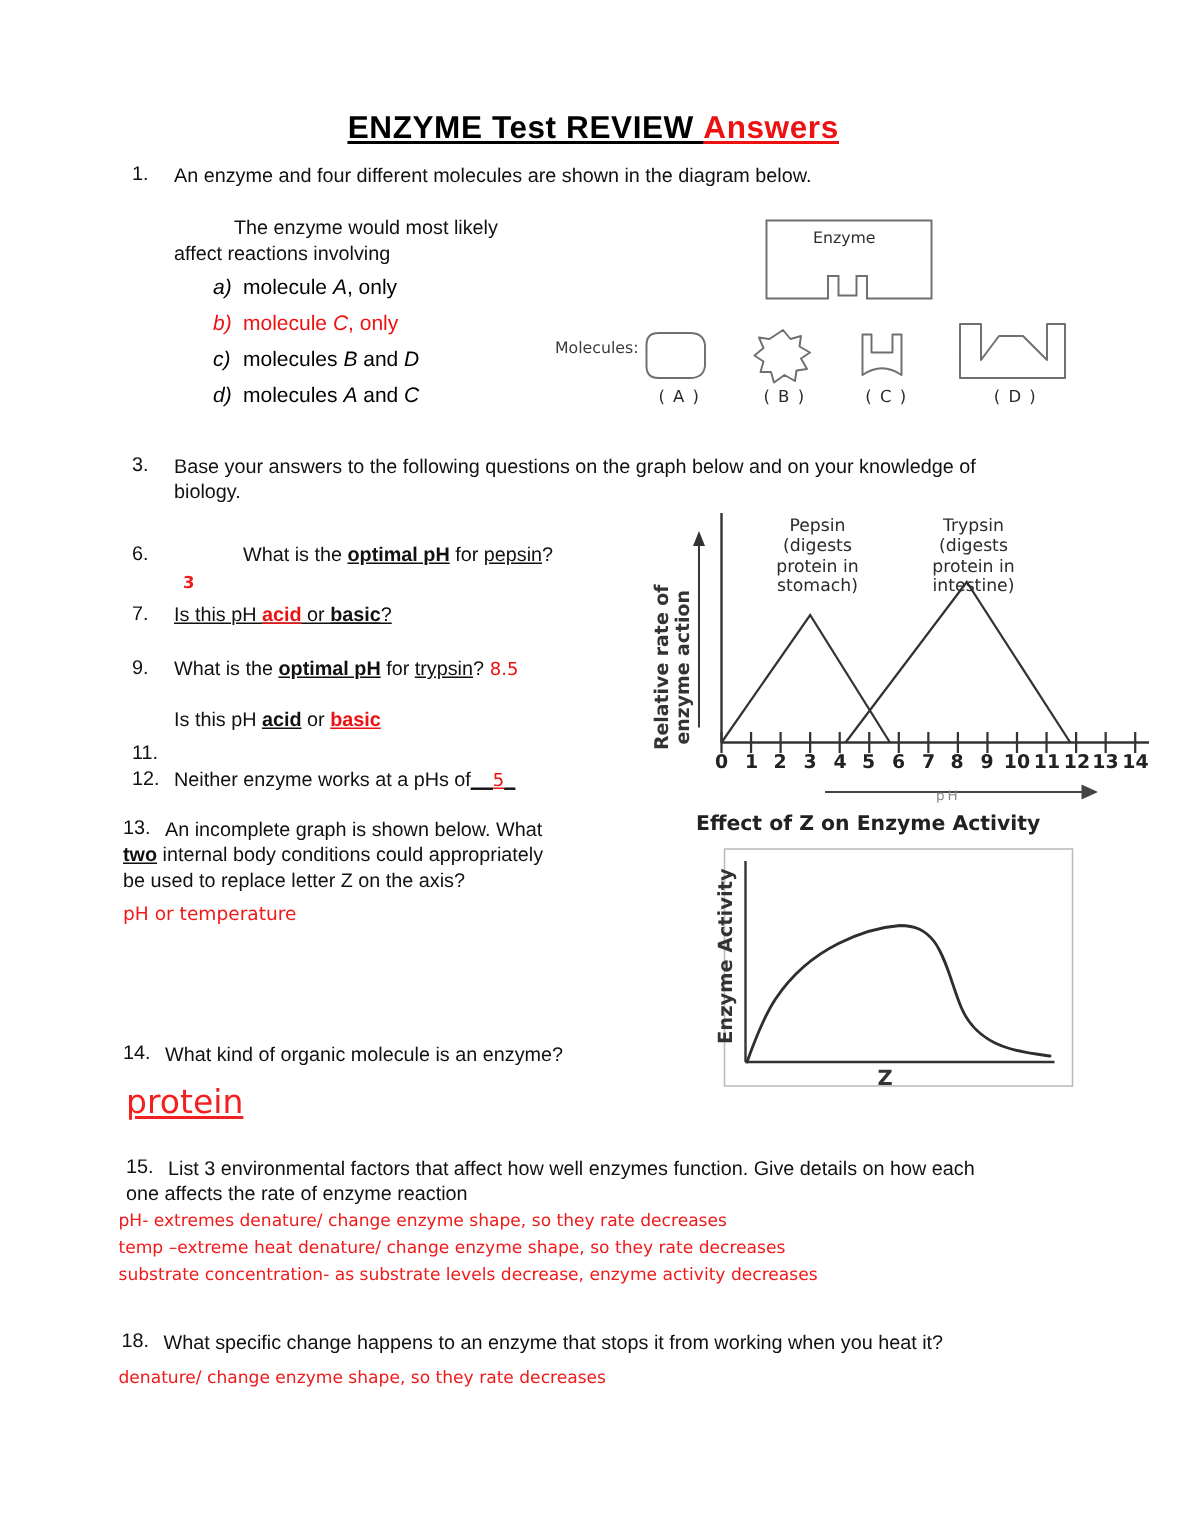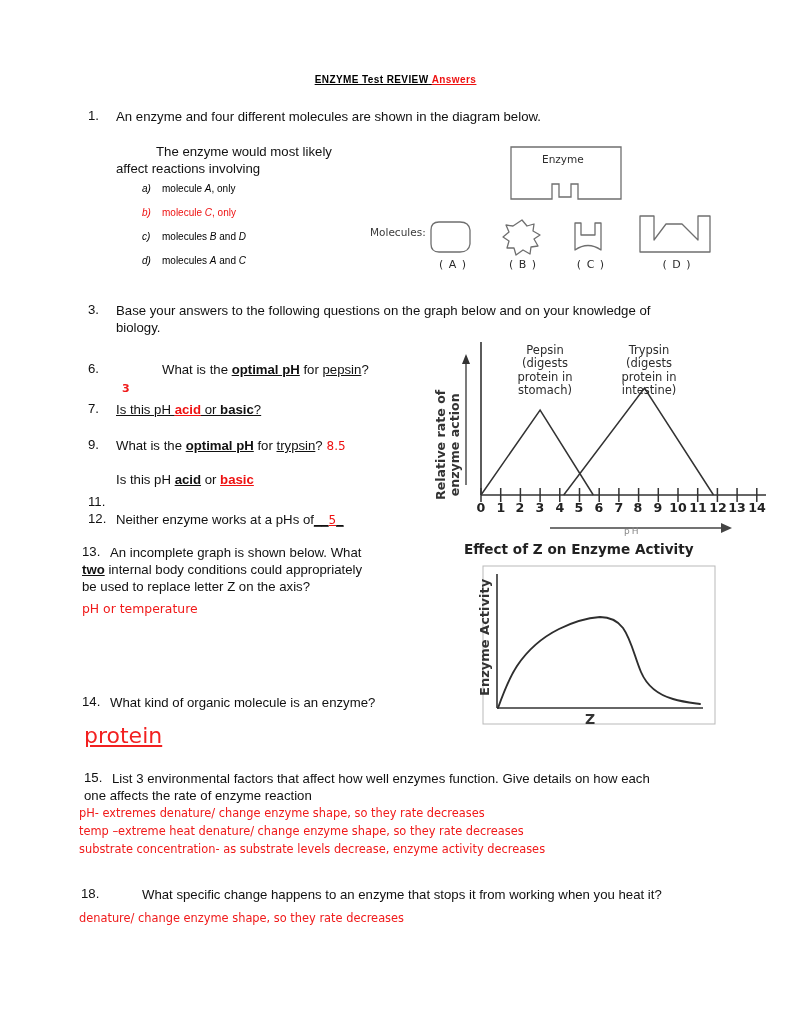--- a/index.html
+++ b/index.html
@@ -20,21 +20,21 @@
     inset: 0;
     background: #fff;
   }
 
   
   .title {
     position: absolute;
     left: 0; right: 0;
     top: 74px;
     text-align: center;
-    font-size: 10px;
+    font-size: 21px;
     font-weight: bold;
     letter-spacing: 0.4px;
     text-decoration: underline;
   }
   .title .blk { color:#000; text-decoration: underline; }
   .title .red { color:#ee1111; text-decoration: underline; }
 
   
   .q {
     position: absolute;
@@ -64,21 +64,21 @@
   .bigred {
     position: absolute;
     color: #f22020;
     font-family: "DejaVu Sans", sans-serif;
     font-size: 22px;
   }
 
   
   .mc {
     position: absolute;
-    font-size: 10px;
+    font-size: 14px;
     line-height: 1.3;
   }
   .mc .lbl { font-style: italic; display:inline-block; width: 20px; }
 
   
   .diagram { position: absolute; }
   .molecules-label {
     position: absolute;
     font-size: 10.5px;
     color: #3a3a3a;
@@ -265,21 +265,21 @@
   <div class="bigred" style="left:84px; top:723px;text-decoration:underline;">protein</div>
 
   <div class="num" style="left:84px; top:770px;">15.</div>
   <div class="q" style="left:112px; top:770px; width:600px;">List 3 environmental factors that affect how well enzymes function. Give details on how each</div>
   <div class="q" style="left:84px; top:787px; width:600px;">one affects the rate of enzyme reaction</div>
   <div class="ansred" style="left:79px; top:805px;">pH- extremes denature/ change enzyme shape, so they rate decreases</div>
   <div class="ansred" style="left:79px; top:823px;">temp –extreme heat  denature/ change enzyme shape, so they rate decreases</div>
   <div class="ansred" style="left:79px; top:841px;">substrate concentration- as substrate levels decrease, enzyme activity decreases</div>
 
   <div class="num" style="left:81px; top:886px;">18.</div>
-  <div class="q" style="left:109px; top:886px; width:620px;margin-left:33px;">What specific change happens to an enzyme that stops it from working when you heat it?</div>
+  <div class="q" style="left:109px; top:886px; width:620px;">What specific change happens to an enzyme that stops it from working when you heat it?</div>
   <div class="ansred" style="left:79px; top:910px;">denature/ change enzyme shape, so they rate decreases</div>
 
   <div class="diagram" style="left:428px; top:340px; width:350px; height:215px;">
 
     <div class="g1-ylab" style="left:6px; top:160px;">Relative rate of<br>enzyme action</div>
 
     <svg width="350" height="215" style="position:absolute; left:0; top:0;">
 
       <line x1="53" y1="2" x2="53" y2="155" stroke="#333" stroke-width="1.6"></line>
 

